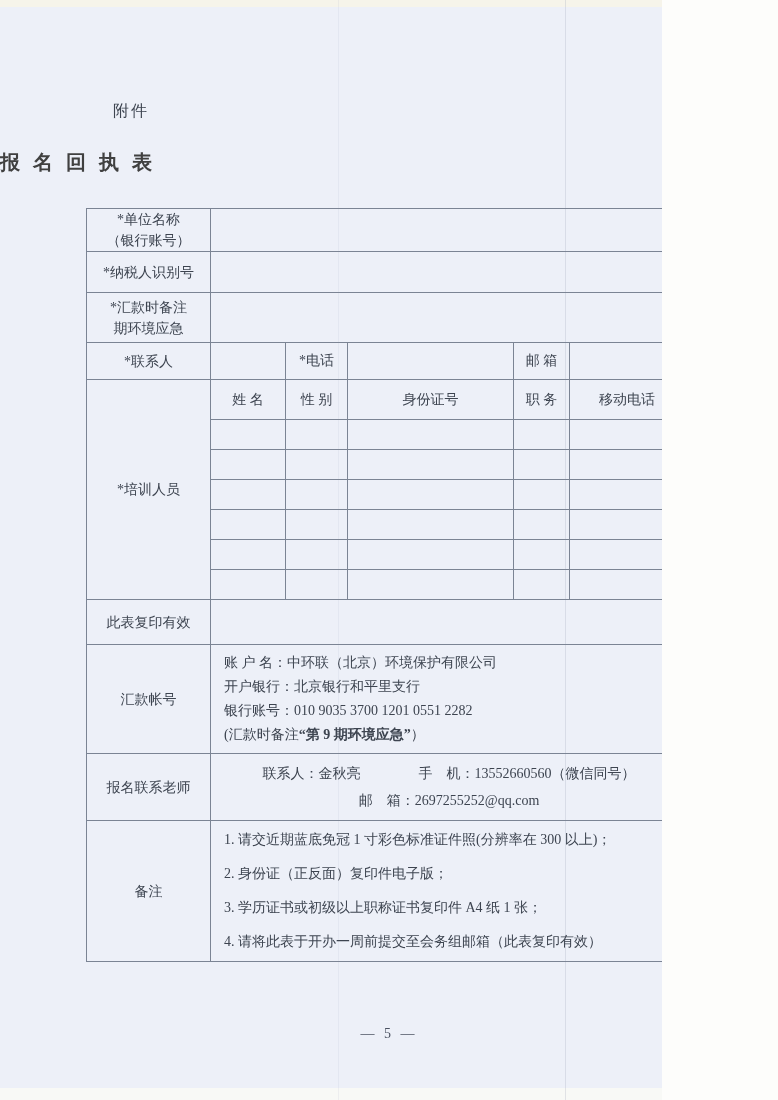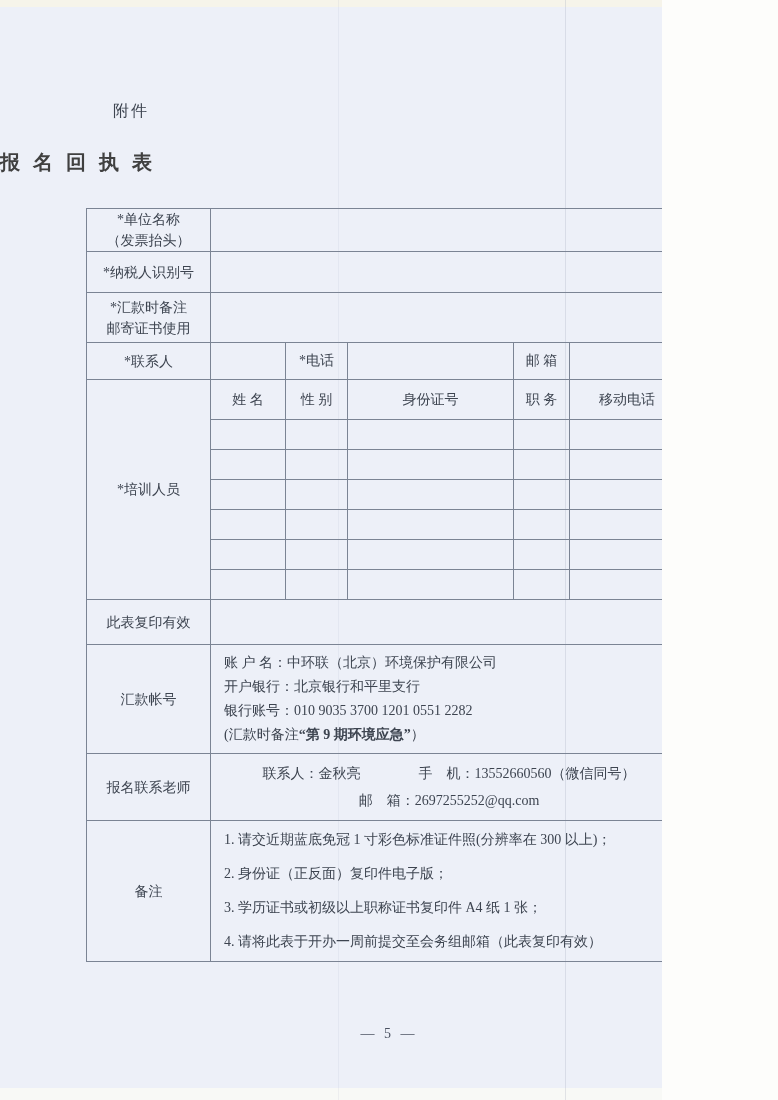--- a/index.html
+++ b/index.html
@@ -69,34 +69,34 @@
         <col style="width:62px">
       <col style="width:166px">
         <col style="width:56px">
         <col style="width:115px">
     </colgroup>
 
     <tbody>
         <tr class="r1">
       <td class="lbl">
         <div>*单位名称</div>
-        <div>（发票抬头）</div>
+        <div>（银行账号）</div>
       </td>
       <td class="val" colspan="5"></td>
     </tr>
 
     <tr class="r2">
       <td class="lbl">*纳税人识别号</td>
       <td class="val" colspan="5"></td>
     </tr>
 
     <tr class="r3">
       <td class="lbl">
         <div>*汇款时备注</div>
-        <div>邮寄证书使用</div>
+        <div>期环境应急</div>
       </td>
       <td class="val" colspan="5"></td>
     </tr>
 
     <tr class="r4">
       <td class="lbl">*联系人</td>
       <td></td>
       <td class="hdr">*电话</td>
       <td></td>
       <td class="hdr">邮 箱</td>

